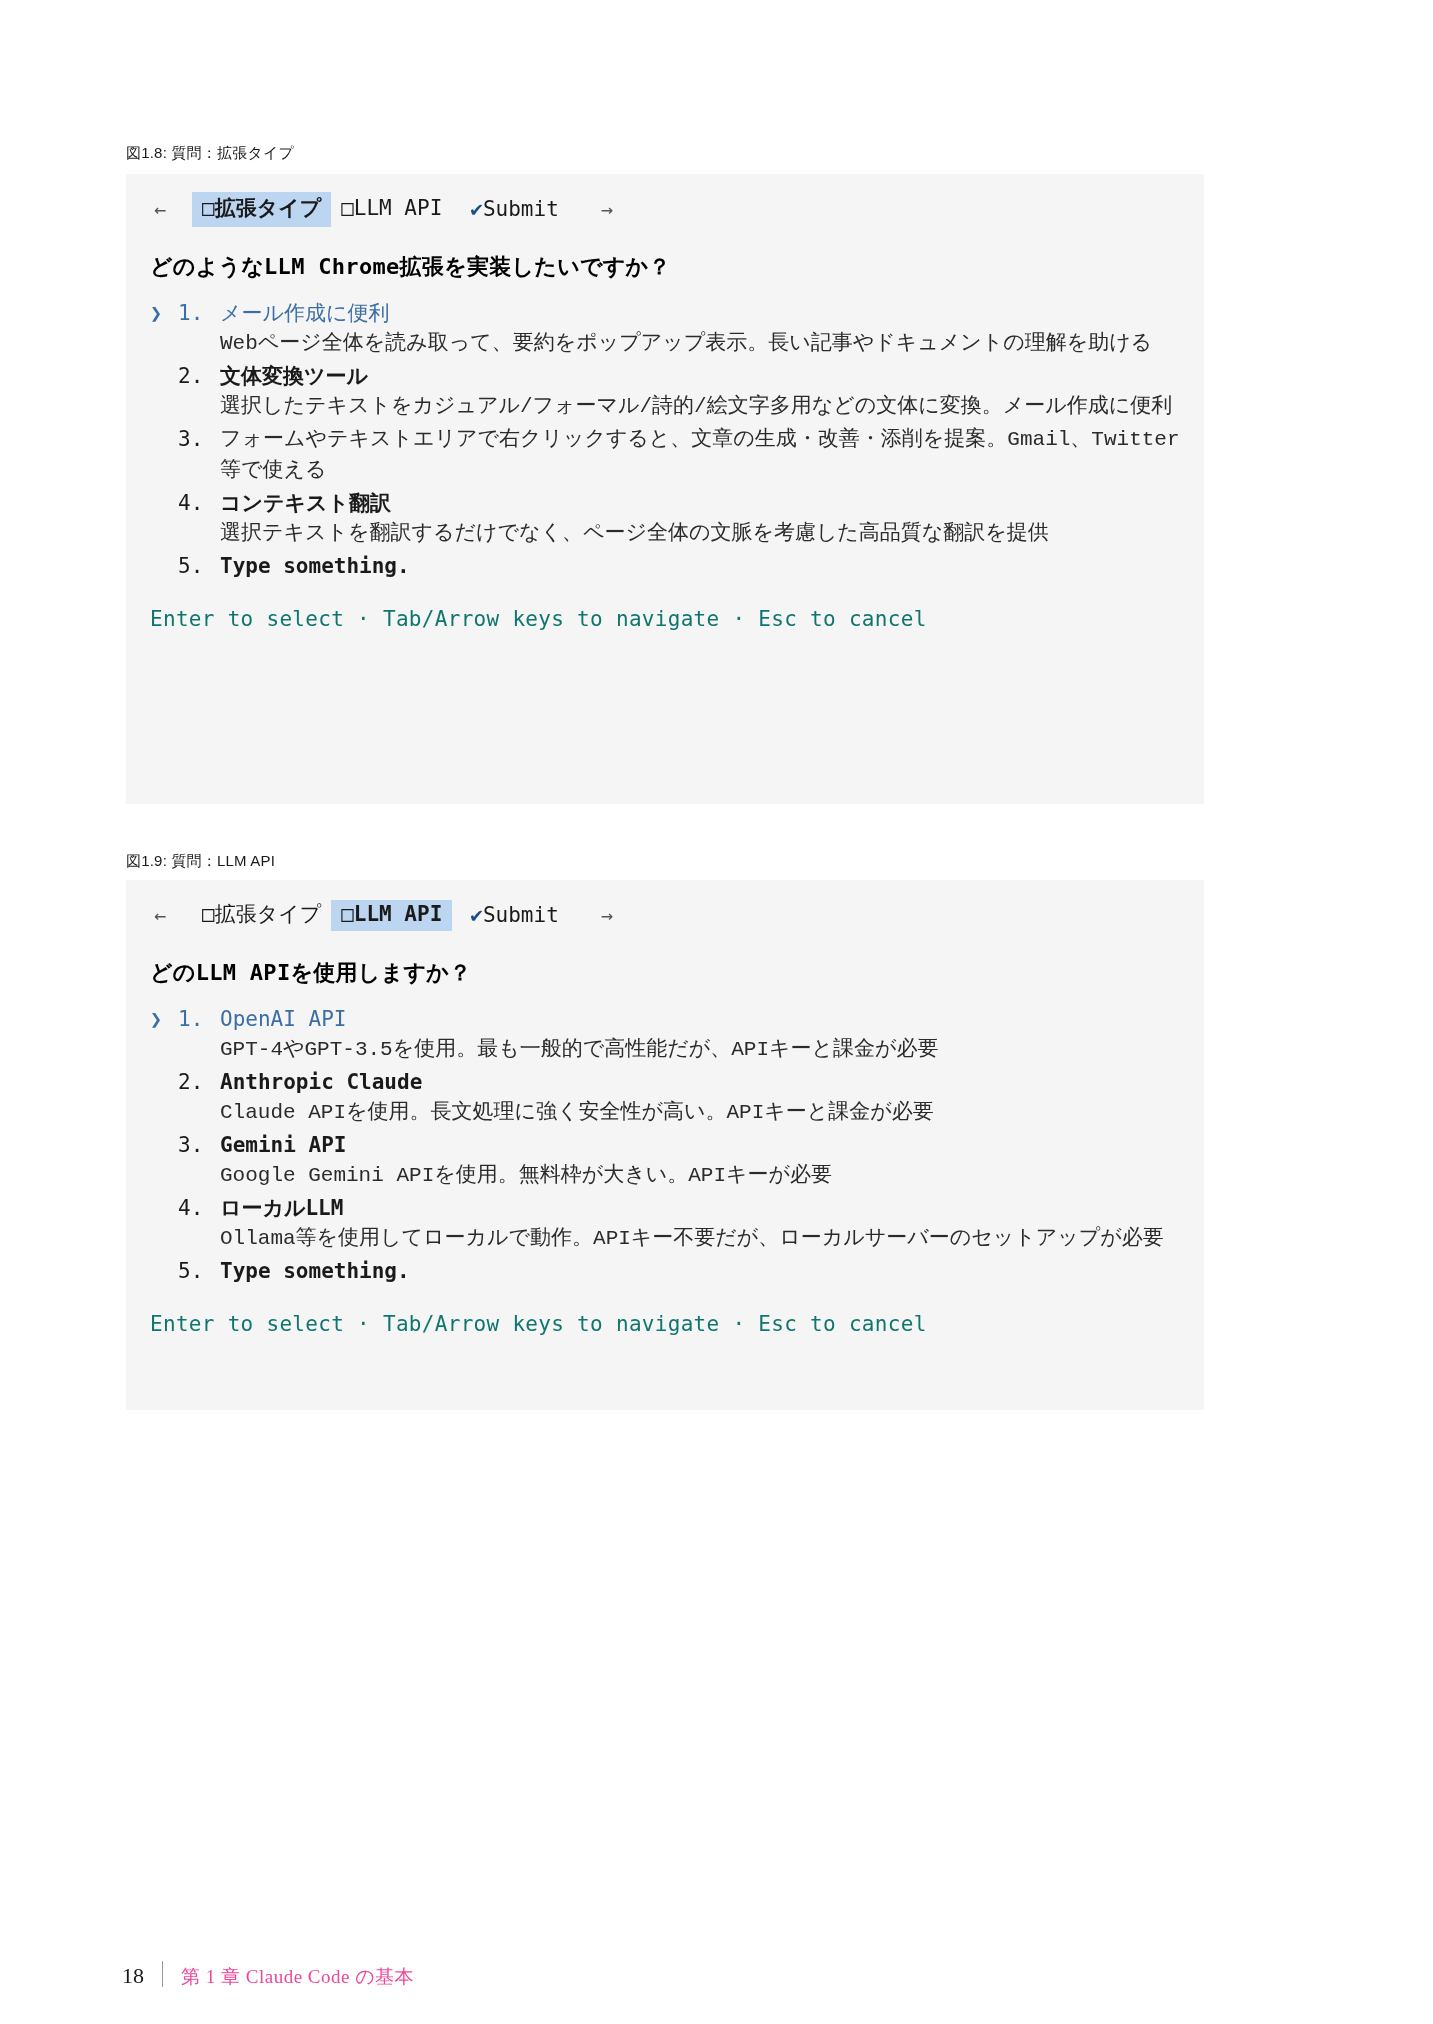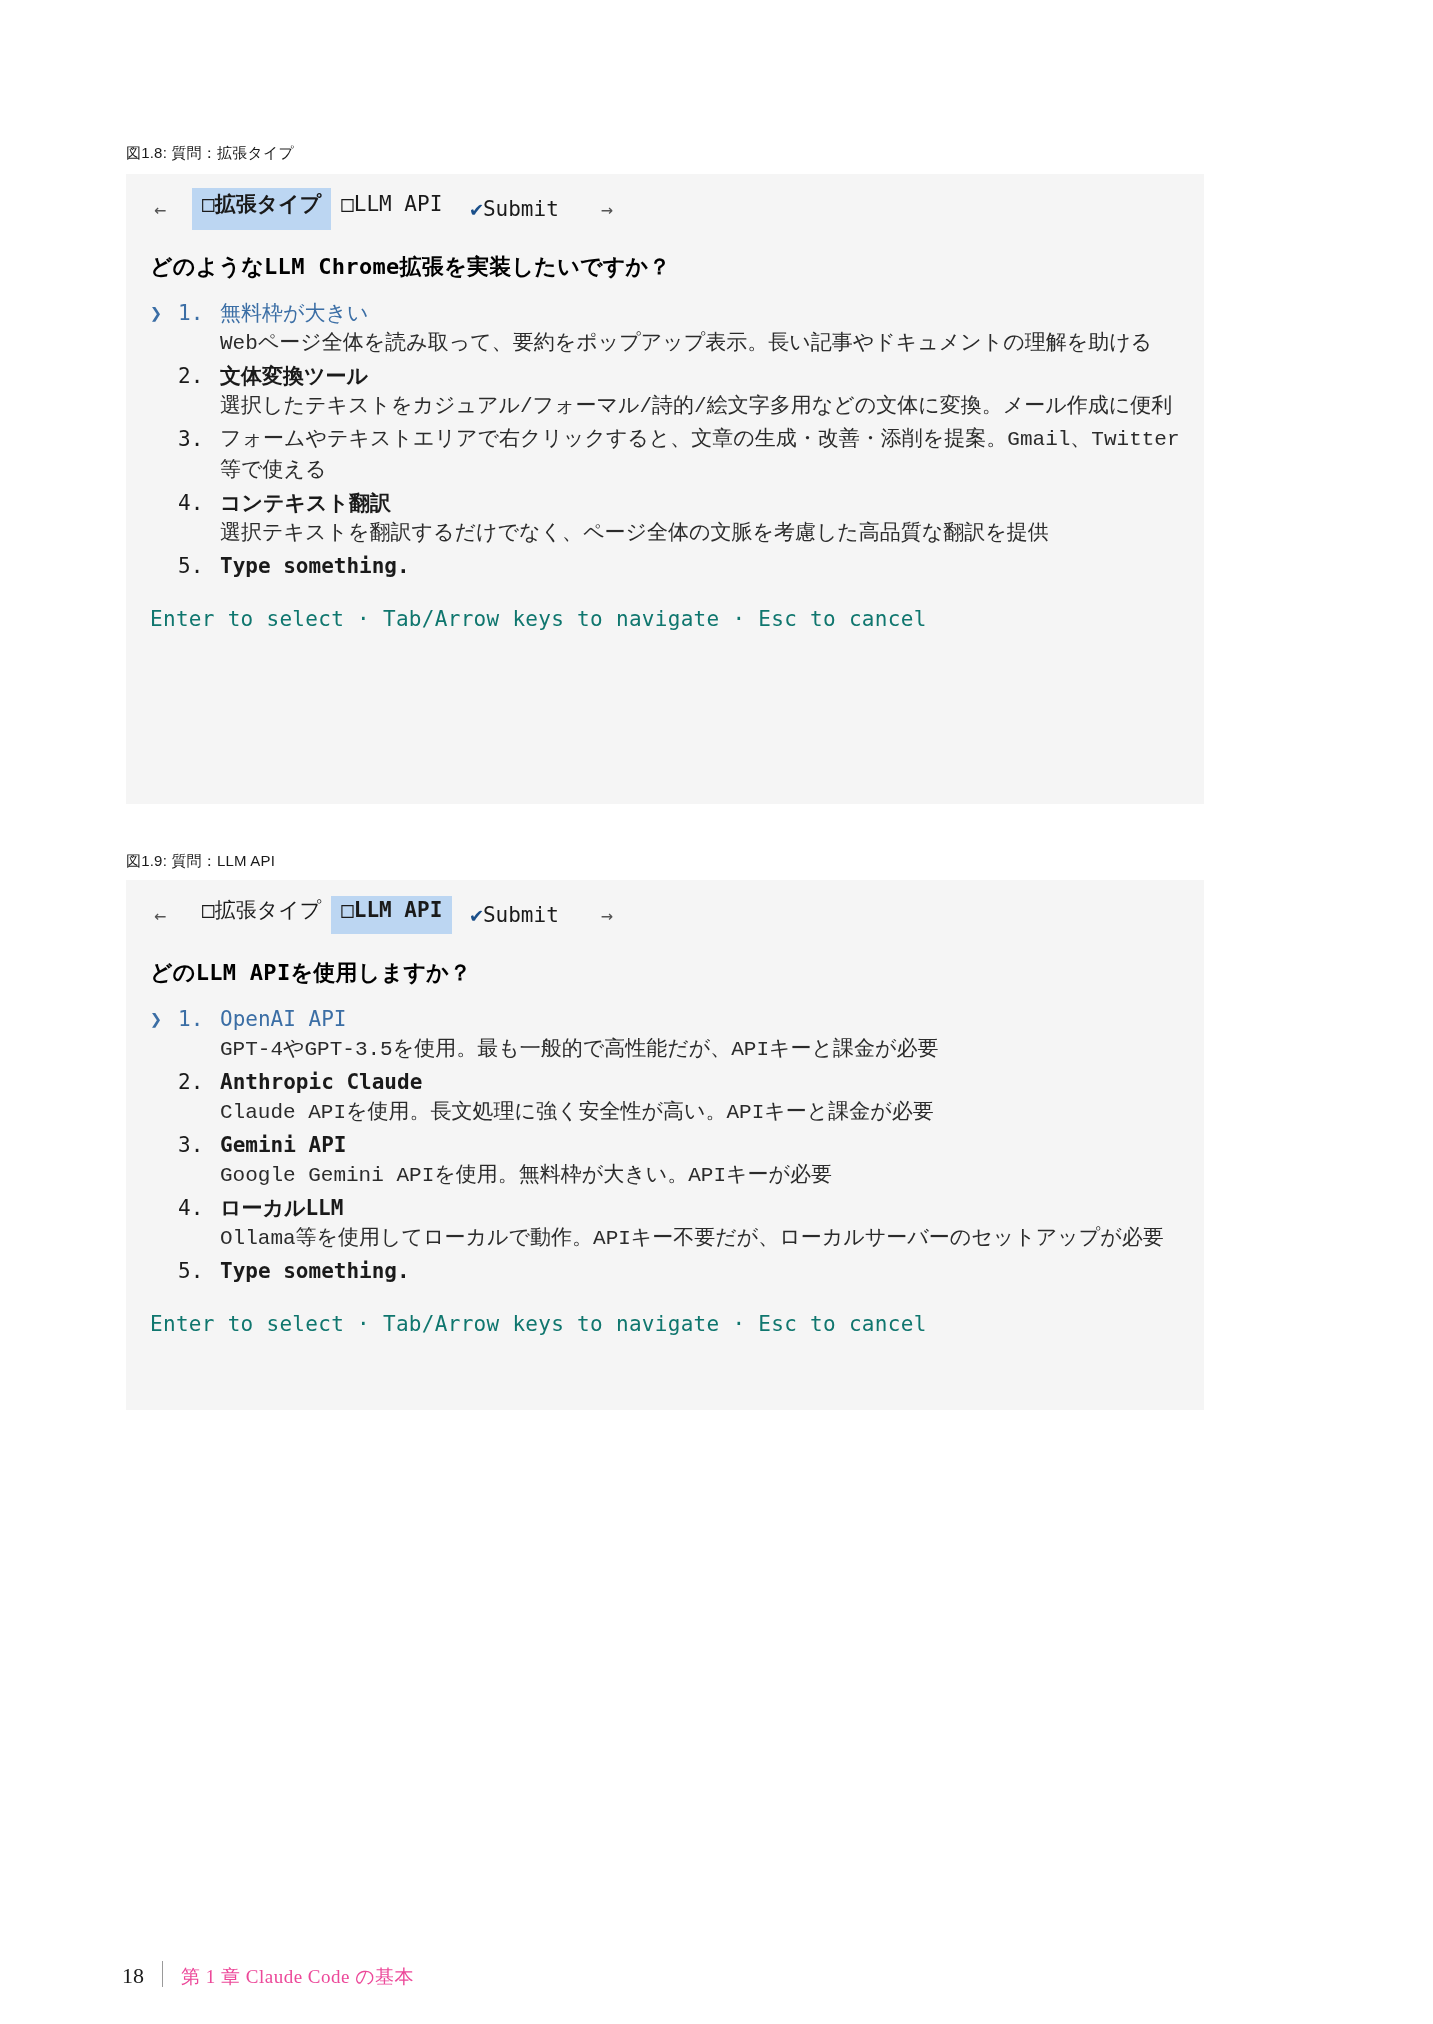--- a/index.html
+++ b/index.html
@@ -54,21 +54,21 @@
     width: 38px;
     text-align: left;
     padding-left: 4px;
   }
   .arrow-right {
     width: 40px;
     text-align: center;
     padding-left: 18px;
   }
   .tab {
-    padding: 2px 10px 12px 10px;
+    padding: 2px 10px 5px 10px;
     white-space: nowrap;
     color: #1a1a1a;
     font-size: 21px;
   }
   .tab.active {
     background: #bcd6f2;
     font-weight: bold;
   }
   .tab-submit {
     padding: 2px 10px 3px 18px;
@@ -191,21 +191,21 @@
     </div>
 
     <div class="question">どのようなLLM Chrome拡張を実装したいですか？</div>
 
     <div class="options">
 
       <div class="opt selected">
         <span class="opt-marker">❯</span>
         <span class="opt-num">1.</span>
         <span class="opt-body">
-          <div class="opt-title">無料枠が大きい</div>
+          <div class="opt-title">メール作成に便利</div>
           <div class="opt-desc">Webページ全体を読み取って、要約をポップアップ表示。長い記事やドキュメントの理解を助ける</div>
         </span>
       </div>
 
       <div class="opt">
         <span class="opt-marker"></span>
         <span class="opt-num">2.</span>
         <span class="opt-body">
           <div class="opt-title">文体変換ツール</div>
           <div class="opt-desc">選択したテキストをカジュアル/フォーマル/詩的/絵文字多用などの文体に変換。メール作成に便利</div>

